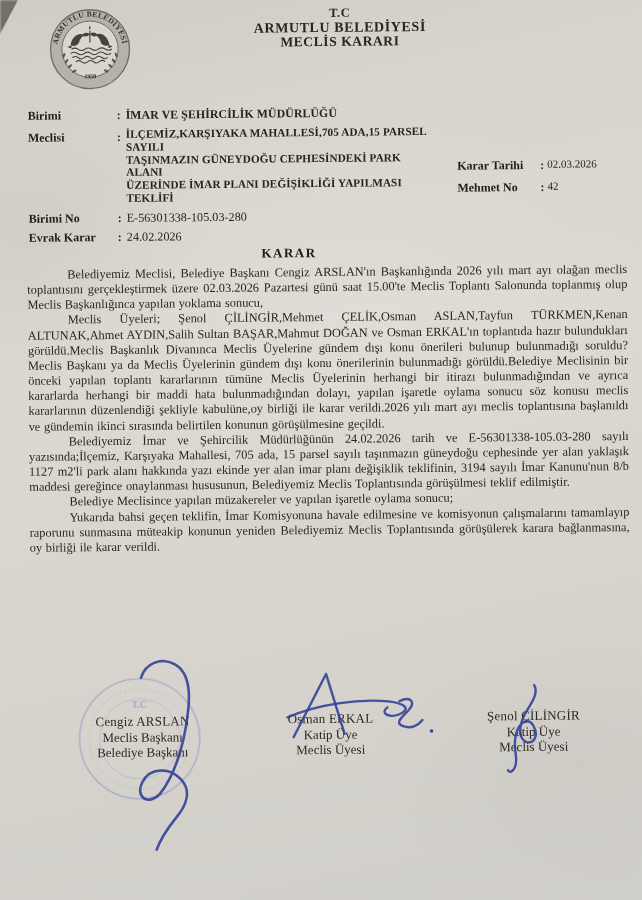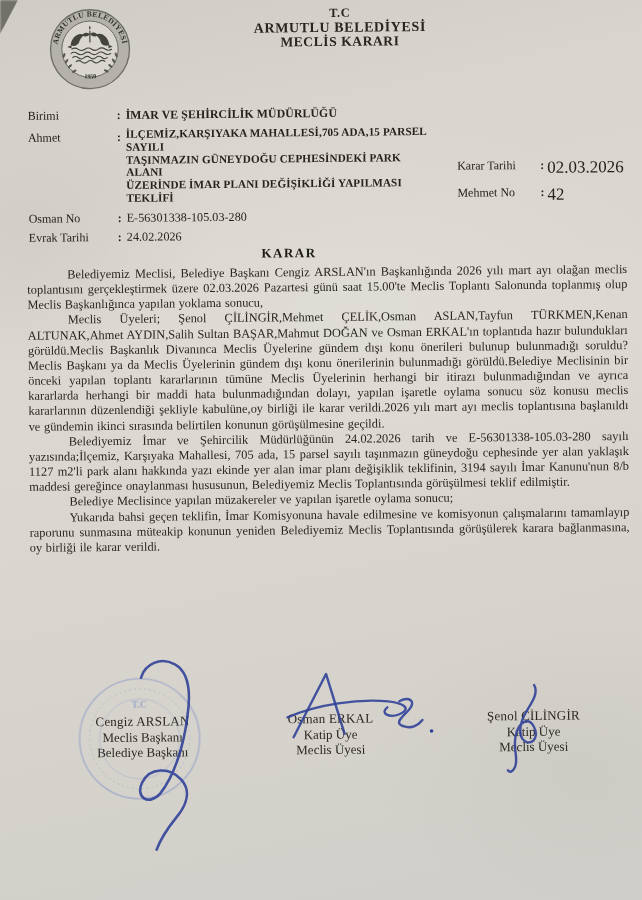--- a/index.html
+++ b/index.html
@@ -21,35 +21,35 @@
 
   .seal{position:absolute;left:51px;top:4px;}
   .doc-header{position:absolute;left:193px;top:6px;width:300px;text-align:center;
     font-weight:bold;line-height:14.5px;}
   .doc-header .l1{font-size:12.5px;letter-spacing:.5px;}
   .doc-header .l2{font-size:14px;letter-spacing:.6px;}
   .doc-header .l3{font-size:13.5px;letter-spacing:.6px;}
 
   .meta-left{position:absolute;left:30px;top:106px;width:408px;font-size:12px;}
   .meta-row{display:grid;grid-template-columns:84px 14px 1fr;align-items:start;}
-  .meta-row .lbl{font-weight:normal;color:#201d17;}
+  .meta-row .lbl{font-weight:bold;color:#201d17;}
   .meta-row .col{font-weight:bold;text-align:center;}
   .meta-row .val{color:#26231c;}
   .row-birimi{margin-bottom:5px;}
   .row-birimi .val{font-weight:bold;font-size:11.8px;letter-spacing:.1px;}
   .row-konusu{margin-bottom:6px;}
   .row-konusu .lbl,.row-konusu .col{padding-top:2px;}
   .row-konusu .val{font-weight:bold;font-size:11.2px;line-height:12.8px;letter-spacing:.1px;}
   .row-evrakno{margin-bottom:4px;}
   .row-evrakno .val,.row-evraktarihi .val{font-size:12.2px;}
 
   .meta-right{position:absolute;left:459px;top:160px;width:170px;font-size:12px;}
   .meta-right .meta-row{grid-template-columns:80px 10px 1fr;}
   .meta-right .row-kararno{margin-top:7px;}
-  .meta-right .val{font-size:17px;}
+  .meta-right .val{font-size:11px;}
 
   .doc-body{position:absolute;left:28px;top:245px;width:600px;}
   .karar-heading{font-weight:bold;font-size:13px;letter-spacing:1.5px;text-align:center;
     transform:translateX(-38px);margin-bottom:4px;color:#1f1c16;}
   .doc-body p{margin:0;text-align:justify;text-indent:40px;
     font-size:12.4px;line-height:15.15px;color:#29261f;word-spacing:.5px;}
 
   .sig{position:absolute;text-align:center;font-size:13px;line-height:15.6px;color:#2b2822;}
   .sig .name{letter-spacing:.2px;}
   #sig1{left:53px;top:712px;width:172px;}
@@ -121,35 +121,35 @@
       <div class="l3">MECLİS KARARI</div>
     </div>
 
     <div class="meta-left">
       <div class="meta-row row-birimi">
         <span class="lbl">Birimi</span>
         <span class="col">:</span>
         <span class="val">İMAR VE ŞEHİRCİLİK MÜDÜRLÜĞÜ</span>
       </div>
       <div class="meta-row row-konusu">
-        <span class="lbl">Ahmet</span>
+        <span class="lbl">Meclisi</span>
         <span class="col">:</span>
         <span class="val">
           <div>İLÇEMİZ,KARŞIYAKA MAHALLESİ,705 ADA,15 PARSEL SAYILI</div>
           <div>TAŞINMAZIN GÜNEYDOĞU CEPHESİNDEKİ PARK ALANI</div>
           <div>ÜZERİNDE İMAR PLANI DEĞİŞİKLİĞİ YAPILMASI TEKLİFİ</div>
         </span>
       </div>
       <div class="meta-row row-evrakno">
-        <span class="lbl">Osman No</span>
+        <span class="lbl">Birimi No</span>
         <span class="col">:</span>
         <span class="val">E-56301338-105.03-280</span>
       </div>
       <div class="meta-row row-evraktarihi">
-        <span class="lbl">Evrak Tarihi</span>
+        <span class="lbl">Evrak Karar</span>
         <span class="col">:</span>
         <span class="val">24.02.2026</span>
       </div>
     </div>
 
     <div class="meta-right">
       <div class="meta-row row-karartarihi">
         <span class="lbl">Karar Tarihi</span>
         <span class="col">:</span>
         <span class="val">02.03.2026</span>

